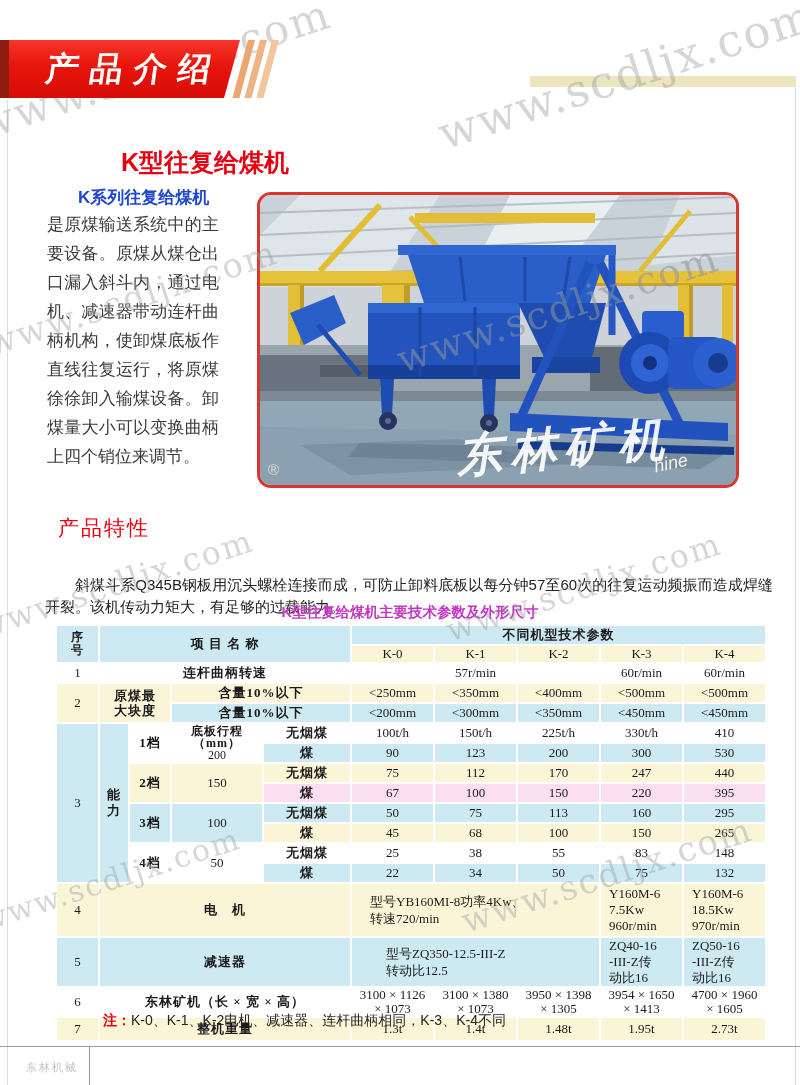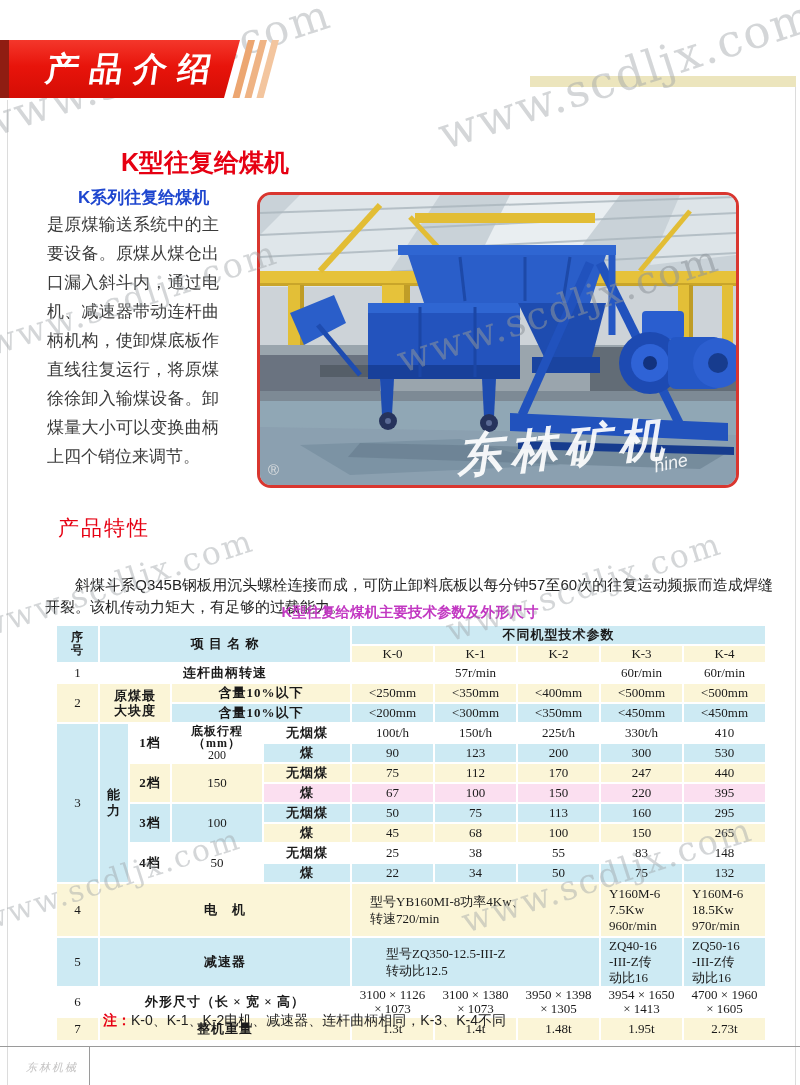--- a/index.html
+++ b/index.html
@@ -57,21 +57,21 @@
   .h19{height:19px;} .h18{height:18px;} .h17{height:17px;}
   .h54{height:54px;} .h48{height:48px;} .h30{height:30px;} .h24{height:24px;}
   .small{font-size:12px;line-height:12px;}
   
   .note{position:absolute;left:58px;top:1012px;font-size:14px;color:#222;
         font-family:Liberation Sans, sans-serif;padding-left:45px;}
   .note-label{color:#e60012;font-weight:bold;}
   .footer-line{position:absolute;left:0;top:1046px;width:800px;height:1px;background:#9a9a9a;}
   .footer-vline{position:absolute;left:89px;top:1046px;width:1px;height:39px;background:#9a9a9a;}
   .footer-brand{position:absolute;left:26px;top:1060px;color:#c4c3c3;font-size:11px;
-        font-style:italic;letter-spacing:2px;}
+        letter-spacing:2px;}
 </style>
 </head>
 <body>
 
 <div class="edge-line" style="left:7px;top:100px;height:985px;"></div>
 <div class="edge-line" style="left:795px;top:86px;height:999px;"></div>
 <div class="cream-stripe"></div>
 
 <div class="wm" style="left:-30px;top:45px;font-size:42px;">www.scdljx.com</div>
 <div class="wm" style="left:430px;top:48px;font-size:45px;">www.scdljx.com</div>
@@ -338,21 +338,21 @@
 转动比12.5</td>
     <td class="cy pre tal" style="padding-left:8px !important;line-height:16px;">ZQ40-16
 -III-Z传
 动比16</td>
     <td class="cy pre tal" style="padding-left:8px !important;line-height:16px;">ZQ50-16
 -III-Z传
 动比16</td>
   </tr>
   <tr class="h30">
     <td class="wh">6</td>
-    <td class="wh lbl" colspan="4">外形尺寸（长 × 宽 × 高）</td>
+    <td class="wh lbl" colspan="4">东林矿机（长 × 宽 × 高）</td>
     <td class="wh pre" style="line-height:14px;">3100 × 1126
 × 1073</td>
     <td class="wh pre" style="line-height:14px;">3100 × 1380
 × 1073</td>
     <td class="wh pre" style="line-height:14px;">3950 × 1398
 × 1305</td>
     <td class="wh pre" style="line-height:14px;">3954 × 1650
 × 1413</td>
     <td class="wh pre" style="line-height:14px;">4700 × 1960
 × 1605</td>

